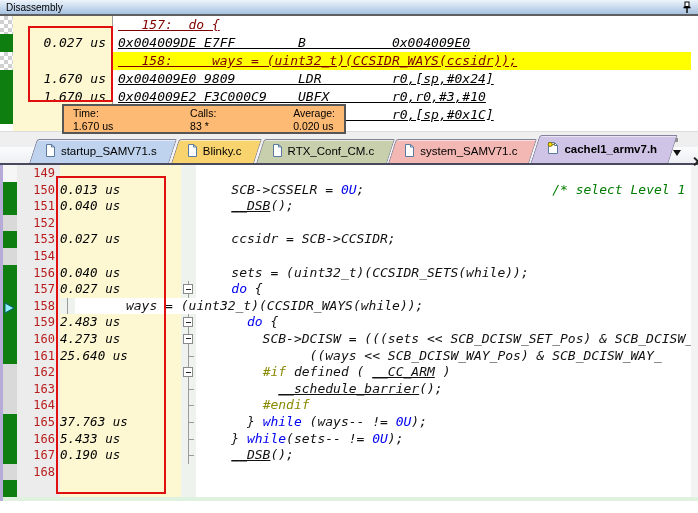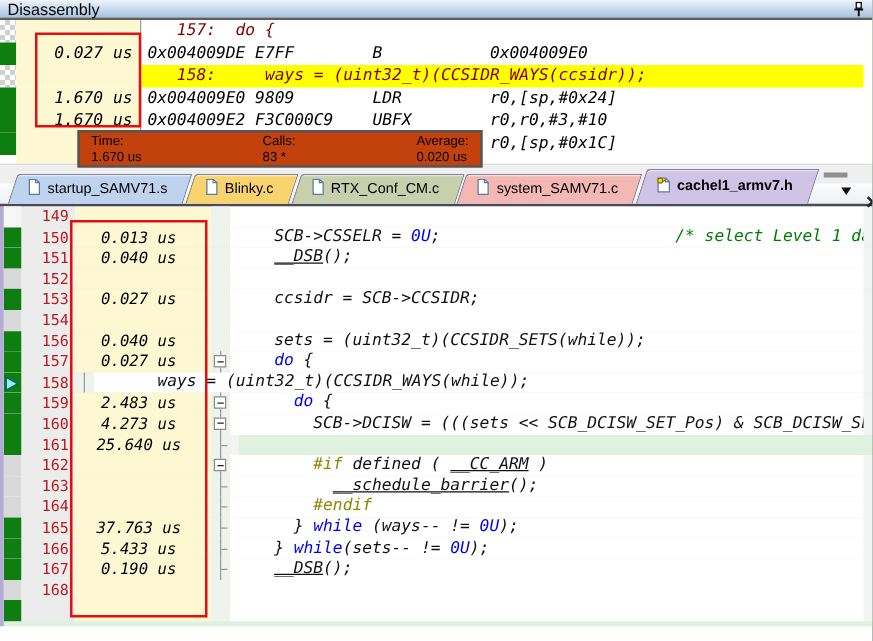--- a/index.html
+++ b/index.html
@@ -5,50 +5,50 @@
   html,body{margin:0;padding:0;background:#888;}
   *{box-sizing:border-box;}
   .screen{
     position:relative;width:698px;height:513px;background:#fff;overflow:hidden;
     font-family:"Liberation Sans",sans-serif;
   }
   
   .dtitle{
     height:16px;background:linear-gradient(#eef4fb,#a6c2e0);
     border-bottom:2px solid #5f5f5f;
-    display:flex;align-items:center;padding:0 6px;font-size:13px;color:#000;
+    display:flex;align-items:center;padding:0 6px;font-size:10px;color:#000;
   }
   .dtitle .pin{margin-left:auto;display:flex;align-items:center;cursor:pointer;}
   .dbody{height:115px;display:flex;flex-direction:column;background:#fff;}
   .drow{display:flex;height:18px;flex:none;font:italic 13px/18px "DejaVu Sans Mono",monospace;}
   .drow-fill{display:flex;flex:1;}
   .dmargin{width:13px;flex:none;background:#fff;}
   .dmargin.m-hatch{background:conic-gradient(#d0d0d0 25%,#fff 0 50%,#d0d0d0 0 75%,#fff 0) 0 0/8px 8px;}
   .dmargin.m-green{background:#0f7e11;}
   .dtime{width:100px;flex:none;background:#fdf8d2;border-right:1px solid #9f9f9f;
          text-align:right;padding-right:6px;color:#000;overflow:hidden;}
-  .dcode{flex:1;white-space:pre;overflow:hidden;padding-left:5px;color:#000;}
+  .dcode{flex:1;white-space:pre;overflow:hidden;padding-left:5px;color:#000;text-decoration:underline;}
   .dcode.src{color:#800000;}
   .drow.hl .dcode{background:#ffff00;}
   .dgutter{width:7px;flex:none;background:#fff;}
   .dscroll{height:16px;background:#efefef;border-top:1px solid #dcdcdc;position:relative;}
   .dthumb{position:absolute;top:6px;right:20px;width:19px;height:4px;background:#8f8f8f;cursor:pointer;}
   
   .tooltip{
-    position:absolute;left:62px;top:104px;width:324px;height:30px;z-index:30;
-    background:#c2410c;border:2px solid #565656;
+    position:absolute;left:62px;top:104px;width:284px;height:30px;z-index:30;
+    background:#fdba74;border:2px solid #565656;
     display:flex;justify-content:space-between;padding:1px 9px 0 9px;
     font-size:10.5px;color:#000;
   }
   .tt-col{display:flex;flex-direction:column;line-height:13px;}
   
   .tabbar{
     height:18px;background:linear-gradient(#fbfcfd,#edeff3);
     border-bottom:2px solid #49495e;
-    display:flex;align-items:flex-end;padding-left:10px;position:relative;
+    display:flex;align-items:flex-end;padding-left:10px;position:relative;justify-content:center;
   }
   .tab{
     position:relative;height:24px;display:flex;align-items:center;gap:5px;
     padding:0 16px 0 12px;font-size:11.5px;color:#000;margin-right:2px;cursor:pointer;flex:none;
   }
   .tab::before{
     content:'';position:absolute;inset:0;background:var(--tabbg,#ddd);
     border:1px solid #82829a;border-bottom:none;border-radius:3px 1px 0 0;
     transform:skewX(-18deg);box-shadow:inset 0 1px 0 rgba(255,255,255,.55);
   }
@@ -67,22 +67,22 @@
     border-left:3px solid #b6abd6;background:#dff2df;
   }
   .erow{display:flex;height:16.6px;flex:none;}
   .emargin{width:14px;flex:none;background:#f6f6f6;position:relative;}
   .mblock{position:absolute;inset:0;}
   .mblock.m-green{background:#0f7e11;}
   .mblock.m-gray{background:#d9d9d9;}
   .cur-arrow{position:absolute;left:1px;top:2px;z-index:2;}
   .enum{width:43px;flex:none;background:#ececec;font:12px/16.6px "DejaVu Sans Mono",monospace;
         color:#b91c1c;text-align:right;padding-right:5px;overflow:hidden;}
-  .etime{width:109px;flex:none;background:#fdf8d2;font:italic 12.5px/16.6px "DejaVu Sans Mono",monospace;
-         text-align:center;padding-right:7px;color:#000;overflow:hidden;}
+  .etime{width:121px;flex:none;background:#fdf8d2;font:italic 12.5px/16.6px "DejaVu Sans Mono",monospace;
+         text-align:left;padding-right:7px;color:#000;overflow:hidden;}
   .efold{width:15px;flex:none;background:#eef3ee;position:relative;}
   .efold.fl::before{content:'';position:absolute;left:7px;top:0;bottom:0;width:1px;background:#9a9a9a;}
   .efold.f-tick::after{content:'';position:absolute;left:8px;top:8px;width:5px;height:1px;background:#9a9a9a;}
   .fbox{position:absolute;left:2px;top:3px;width:10px;height:10px;background:#fff;
         border:1px solid #8a8a8a;z-index:1;cursor:pointer;}
   .fbox::after{content:'';position:absolute;left:1.5px;top:3.5px;width:5px;height:1px;background:#222;}
   .ecode{flex:1;font:italic 13px/16.6px "DejaVu Sans Mono",monospace;white-space:pre;
          overflow:hidden;padding-left:4px;color:#111;background:#ffffff;}
   .egutter{width:7px;flex:none;background:#f3f3f3;}
   .tk-com{color:#007d00;}
@@ -319,20 +319,21 @@
         <span class="ecode"><span>        SCB-&gt;DCISW = (((sets &lt;&lt; SCB_DCISW_SET_Pos) &amp; SCB_DCISW_SET_</span></span>
         <span class="egutter"></span>
       </div>
       <div class="erow">
         <span class="emargin">
           <span class="mblock m-green"></span>
         </span>
         <span class="enum">161</span>
         <span class="etime">25.640 us</span>
         <span class="efold fl f-tick"></span>
+        <span class="ecode"><span>              ((ways &lt;&lt; SCB_DCISW_WAY_Pos) &amp; SCB_DCISW_WAY_</span></span>
         <span class="egutter"></span>
       </div>
       <div class="erow">
         <span class="emargin">
           <span class="mblock m-gray"></span>
         </span>
         <span class="enum">162</span>
         <span class="etime"></span>
         <span class="efold fl">
           <span class="fbox"></span>

